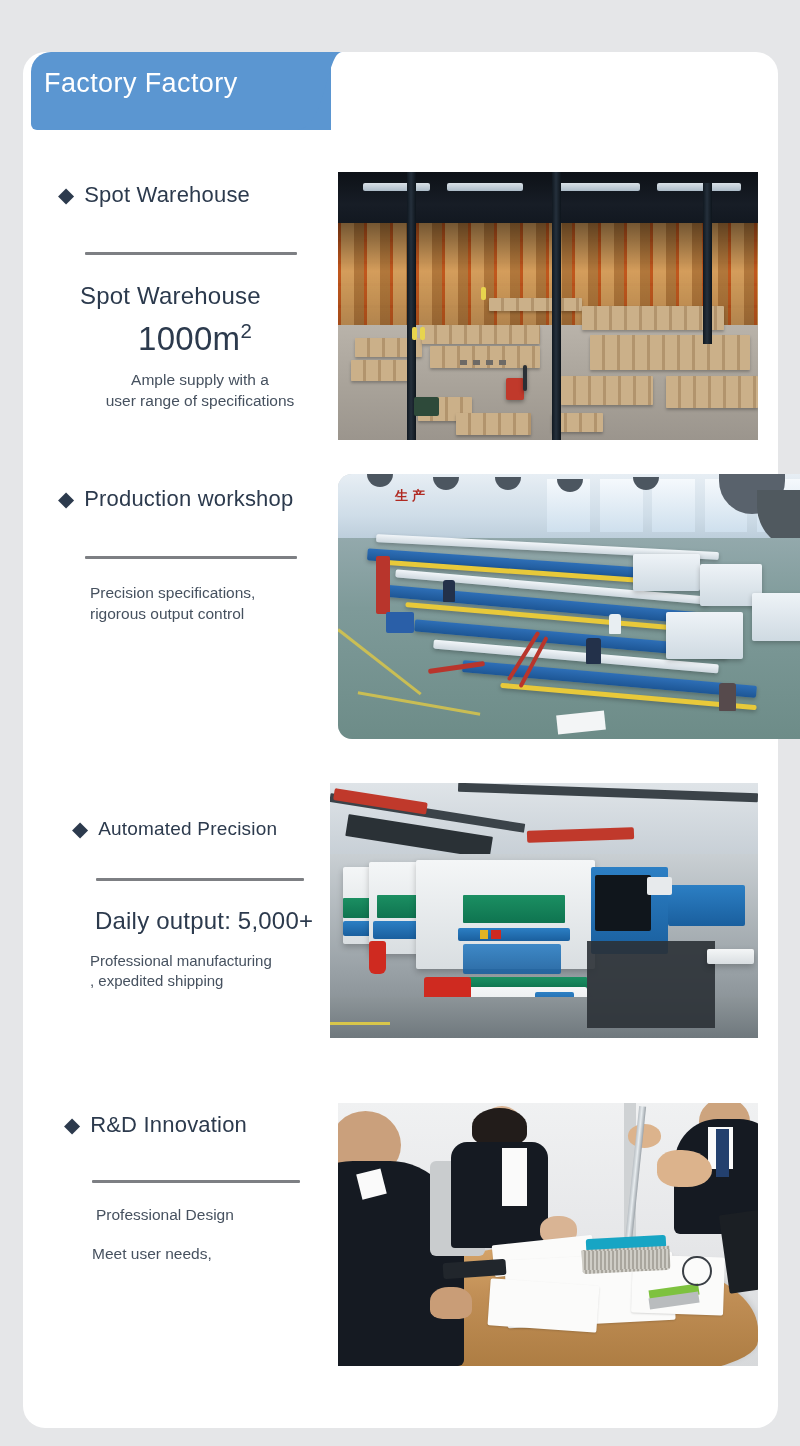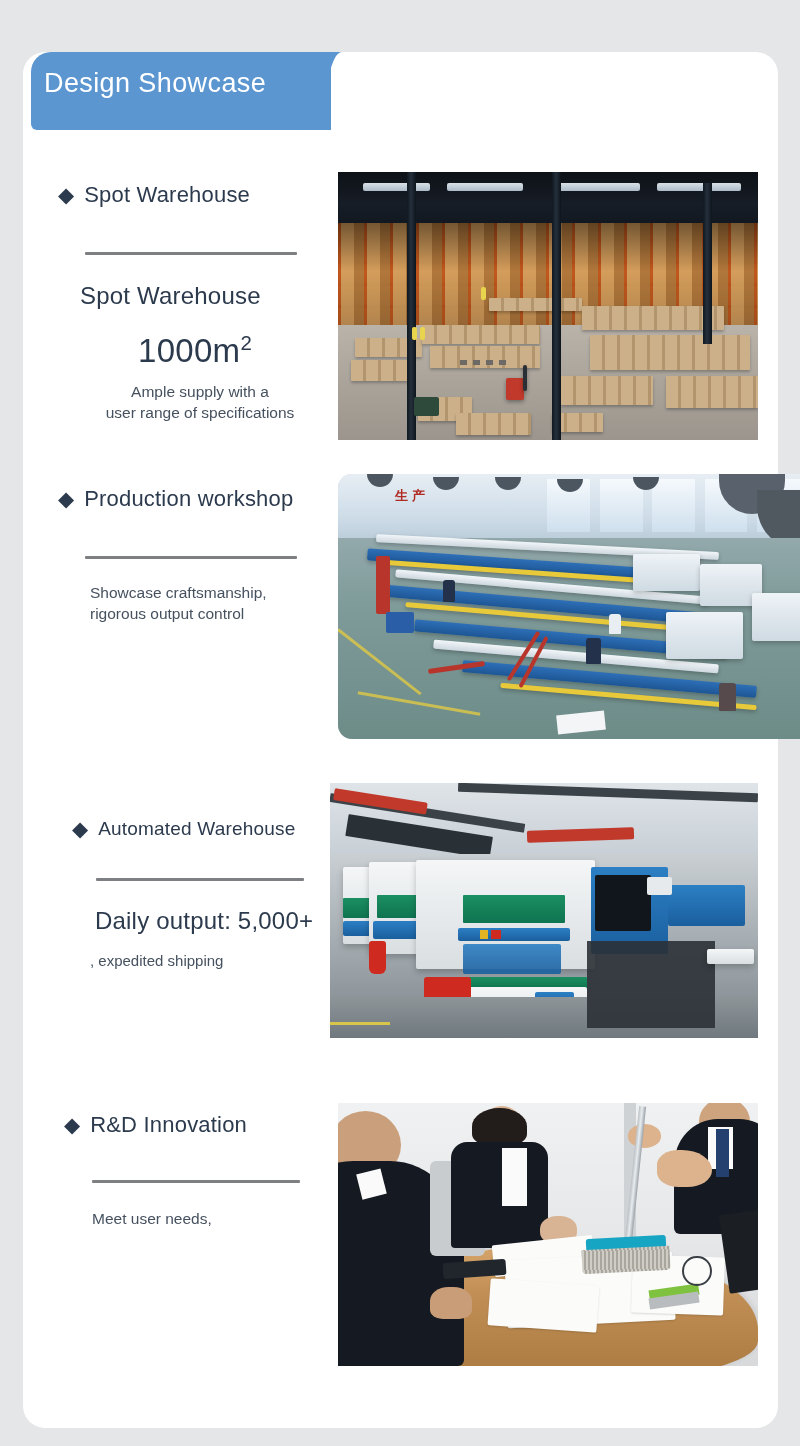--- a/index.html
+++ b/index.html
@@ -160,36 +160,36 @@
   .rd-phone{position:absolute;background:#21262c;border-radius:3px;}
 </style>
 </head>
 <body>
 
 <div class="page">
 
   <div class="card"></div>
 
   <div class="header-tab">
-    <div class="tab-title">Design Showcase</div>
+    <div class="tab-title">Factory Factory</div>
   </div>
   <div class="tab-curve">
     <svg width="46" height="78" viewBox="0 0 46 78">
       <path d="M0,0 H46 C30,0 30,78 0,78 Z" fill="#5b96d1"></path>
     </svg>
   </div>
 
   <div class="section" style="left:58px;top:182px;width:260px;">
     <div class="s-head">
       <span class="diamond">◆</span>
       <span class="s-title">Spot Warehouse</span>
     </div>
     <div class="divider" style="width:212px;margin:44px 0 0 27px;"></div>
     <div class="big-line" style="margin:27px 0 0 22px;">Spot Warehouse</div>
-    <div class="huge-line" style="margin:21px 0 0 80px;"><span>1000m</span><span class="sup">2</span></div>
+    <div class="huge-line" style="margin:9px 0 0 80px;"><span>1000m</span><span class="sup">2</span></div>
     <div class="sub" style="margin:12px 0 0 42px;text-align:center;width:200px;">
       <div>Ample supply with a</div>
       <div>user range of specifications</div>
     </div>
   </div>
 
   <div class="photo" style="left:338px;top:172px;width:420px;height:268px;">
     <div class="ph-inner">
       <div class="wh-roof"></div>
       <div class="wh-skylight" style="left:6%;width:16%;"></div>
@@ -225,21 +225,21 @@
     </div>
   </div>
 
   <div class="section" style="left:58px;top:486px;width:270px;">
     <div class="s-head">
       <span class="diamond">◆</span>
       <span class="s-title">Production workshop</span>
     </div>
     <div class="divider" style="width:212px;margin:44px 0 0 27px;"></div>
     <div class="sub" style="margin:24px 0 0 32px;">
-      <div>Showcase craftsmanship,</div>
+      <div>Precision specifications,</div>
       <div>rigorous output control</div>
     </div>
   </div>
 
   <div class="photo" style="left:338px;top:474px;width:476px;height:265px;border-radius:14px;">
     <div class="ph-inner">
       <div class="ws-ceiling"></div>
       <div class="ws-win" style="left:44%;width:9%;"></div>
       <div class="ws-win" style="left:55%;width:9%;"></div>
       <div class="ws-win" style="left:66%;width:9%;"></div>
@@ -279,25 +279,26 @@
       <div class="ws-worker" style="left:57%;top:53%;width:12px;height:20px;background:#e8eef2;"></div>
       <div class="ws-worker" style="left:80%;top:79%;width:17px;height:28px;background:#564a4c;"></div>
       <div style="position:absolute;left:10%;top:52%;width:6%;height:8%;background:#2a5fa8;border-radius:2px;"></div>
       <div style="position:absolute;left:46%;top:90%;width:10%;height:7%;background:#f3f5f6;transform:rotate(-6deg);"></div>
     </div>
   </div>
 
   <div class="section" style="left:72px;top:818px;width:270px;">
     <div class="s-head">
       <span class="diamond">◆</span>
-      <span class="s-title sm">Automated Warehouse</span>
+      <span class="s-title sm">Automated Precision</span>
     </div>
     <div class="divider" style="width:208px;margin:38px 0 0 24px;"></div>
     <div class="big-line" style="margin:26px 0 0 23px;">Daily output: 5,000+</div>
     <div class="sub-sm" style="margin:16px 0 0 18px;">
+      <div>Professional manufacturing</div>
       <div>, expedited shipping</div>
     </div>
   </div>
 
   <div class="photo" style="left:330px;top:783px;width:428px;height:255px;">
     <div class="ph-inner">
       <div class="ap-top"></div>
       <div class="ap-beam" style="left:0;top:4%;width:46%;transform:rotate(9deg);transform-origin:left;"></div>
       <div class="ap-beam" style="left:30%;top:2%;width:70%;transform:rotate(2deg);"></div>
       <div class="ap-red" style="left:1%;top:2%;width:22%;transform:rotate(9deg);transform-origin:left;"></div>
@@ -331,21 +332,24 @@
       <div class="ap-white" style="left:88%;top:65%;width:11%;height:6%;"></div>
     </div>
   </div>
 
   <div class="section" style="left:64px;top:1112px;width:270px;">
     <div class="s-head">
       <span class="diamond">◆</span>
       <span class="s-title">R&amp;D Innovation</span>
     </div>
     <div class="divider" style="width:208px;margin:42px 0 0 28px;"></div>
-    <div class="sub" style="margin:26px 0 0 28px;">
+    <div class="sub" style="margin:22px 0 0 32px;">
+      <div>Professional Design</div>
+    </div>
+    <div class="sub" style="margin:18px 0 0 28px;">
       <div>Meet user needs,</div>
     </div>
   </div>
 
   <div class="photo" style="left:338px;top:1103px;width:420px;height:263px;">
     <div class="ph-inner">
       <div class="rd-wall"></div>
       <div style="position:absolute;left:68%;top:0;width:3%;height:54%;background:#cfd2d4;"></div>
       <div class="rd-table"></div>
 

